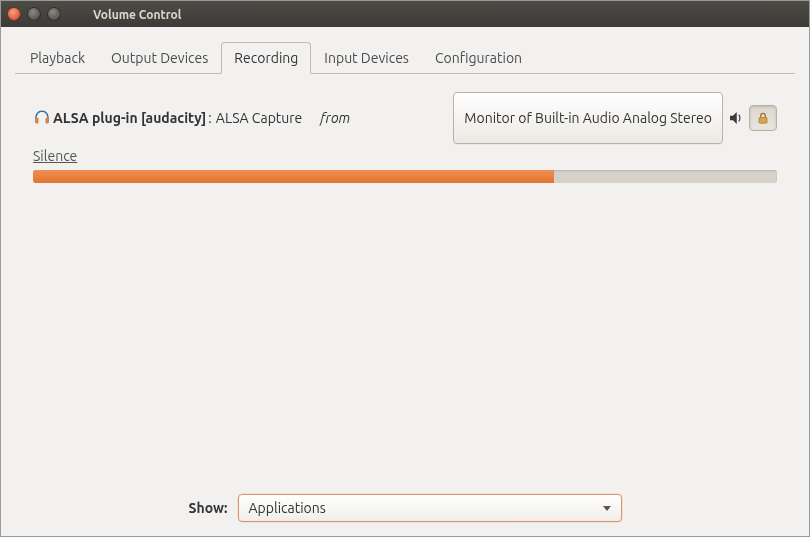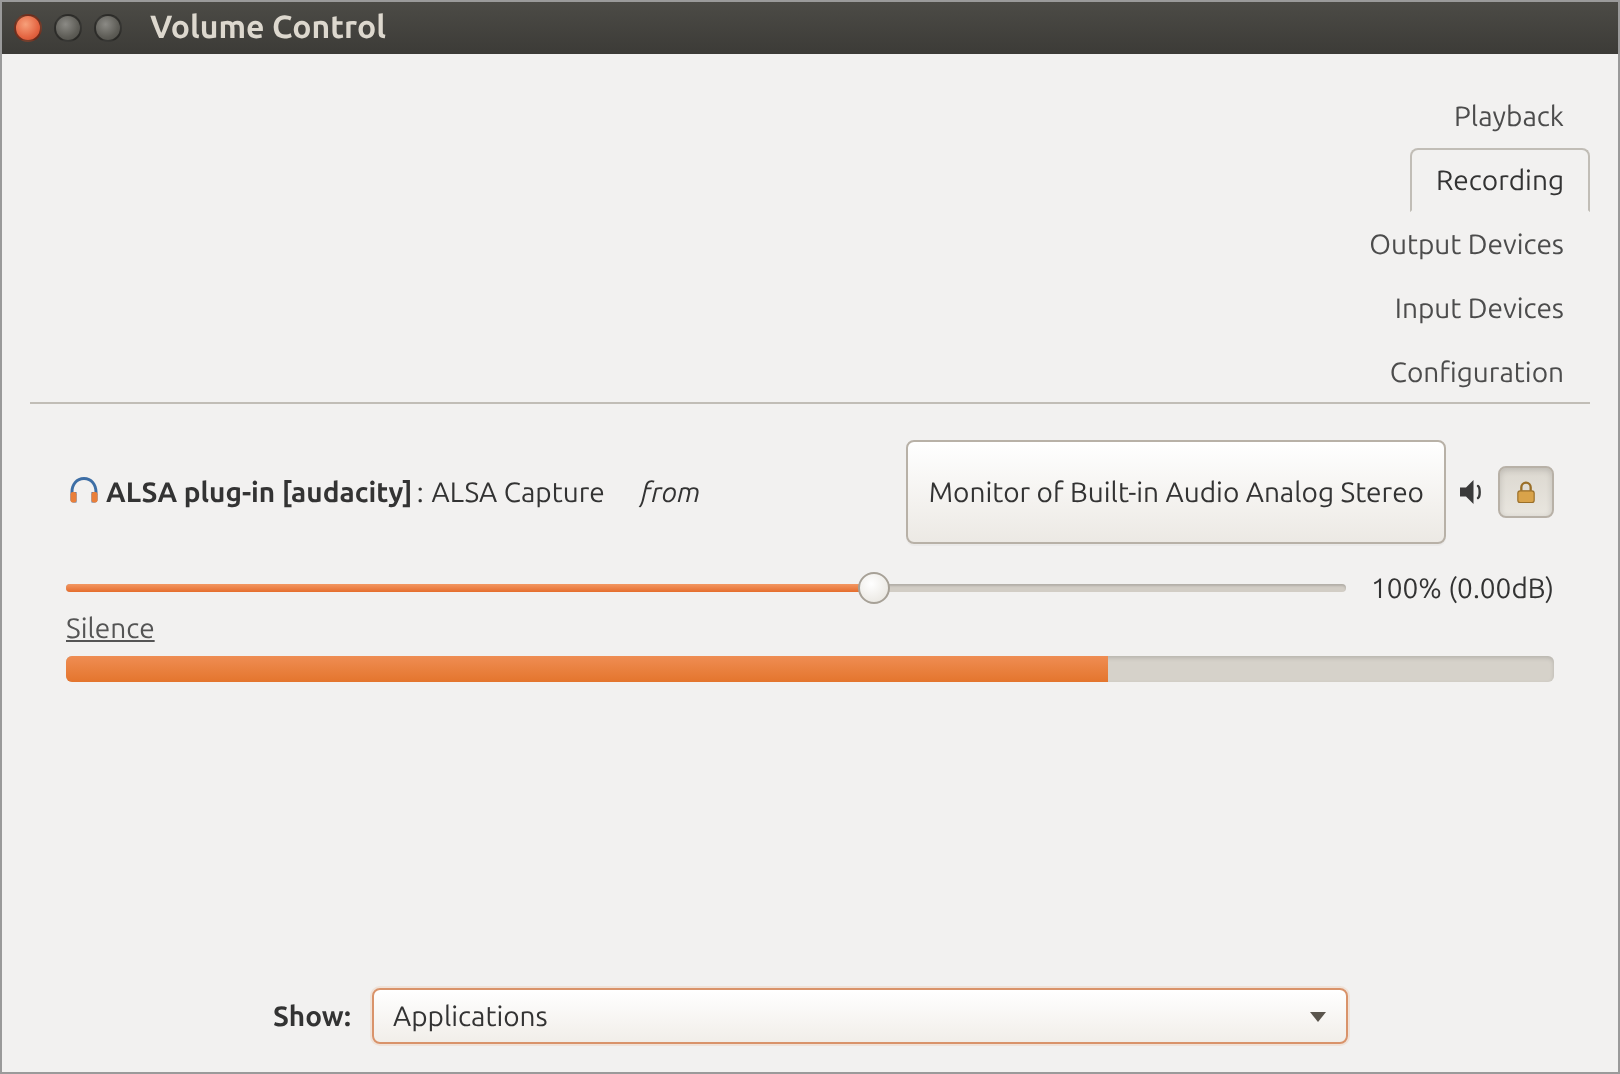--- a/index.html
+++ b/index.html
@@ -30,37 +30,36 @@
       height: 14px;
       border-radius: 50%;
       border: 1px solid rgba(0,0,0,0.5);
       display: inline-block;
     }
     .tb-close { background: radial-gradient(circle at 40% 35%, #f7a07a, #e46542 60%, #c9482a); }
     .tb-min, .tb-max { background: radial-gradient(circle at 40% 35%, #8b8a85, #5e5d57 60%, #4a4944); }
     .tb-title {
       color: #ddd8ce;
       font-weight: bold;
-      margin-left: 8px;
-      font-size: 16px;
+      margin-left: 26px;
+      font-size: 12px;
     }
     
     .content {
       padding: 14px 14px 12px 14px;
       display: flex;
       flex-direction: column;
       height: calc(100% - 26px);
     }
     
     .tabs {
       display: flex;
       align-items: flex-end;
       border-bottom: 1px solid #c1bdb6;
       padding-left: 2px;
-      flex-direction: column;
     }
     .tab {
       padding: 7px 12px 7px 12px;
       color: #4c4c4c;
       cursor: pointer;
       position: relative;
       top: 1px;
       border: 1px solid transparent;
     }
     .tab.active {
@@ -198,21 +197,21 @@
     
     .bottom-row {
       display: flex;
       align-items: center;
       justify-content: center;
       gap: 10px;
       padding: 14px 0 2px 0;
     }
     .show-label { font-weight: bold; color: #333; text-align: center; }
     .show-select {
-      width: 488px;
+      width: 384px;
       display: flex;
       align-items: center;
       justify-content: space-between;
       border: 1px solid #d9936a;
       border-radius: 4px;
       background: linear-gradient(to bottom, #ffffff, #f1eee9);
       padding: 5px 10px;
       color: #333;
       cursor: pointer;
       box-shadow: 0 0 0 1px rgba(230,140,80,0.15), inset 0 1px 0 #fff;
@@ -231,22 +230,22 @@
   <span class="tb-btn tb-close"></span>
   <span class="tb-btn tb-min"></span>
   <span class="tb-btn tb-max"></span>
   <span class="tb-title">Volume Control</span>
 </div>
 
 <div class="content">
 
   <div class="tabs">
     <div class="tab">Playback</div>
+    <div class="tab">Output Devices</div>
     <div class="tab active">Recording</div>
-    <div class="tab">Output Devices</div>
     <div class="tab">Input Devices</div>
     <div class="tab">Configuration</div>
   </div>
 
   <div class="tab-body">
 
     <div class="stream-header">
       <svg class="headphones-icon" viewBox="0 0 24 24">
         <path d="M12 2C6.5 2 3 6.5 3 12v5a2 2 0 0 0 2 2h2v-7H5v0c0-4.4 2.6-8 7-8s7 3.6 7 8v0h-2v7h2a2 2 0 0 0 2-2v-5c0-5.5-3.5-10-9-10z" fill="#3d6ea5"></path>
         <rect x="3" y="12" width="4" height="7" rx="1.5" fill="#e97f3a"></rect>
@@ -271,28 +270,20 @@
       </div>
 
       <div class="lock-btn pressed">
         <svg width="14" height="14" viewBox="0 0 24 24">
           <rect x="5" y="11" width="14" height="10" rx="2" fill="#d9a34a" stroke="#9a6f28"></rect>
           <path d="M8 11V8a4 4 0 0 1 8 0v3" fill="none" stroke="#9a6f28" stroke-width="2"></path>
         </svg>
       </div>
     </div>
 
-    <div class="slider-row">
-      <div class="slider-track">
-        <div class="track-bg"></div>
-        <div class="track-fill" id="vol-fill" style="width: 63%;"></div>
-        <div class="thumb" id="vol-thumb" style="left: 63%;"></div>
-      </div>
-      <span class="slider-value">100% (0.00dB)</span>
-    </div>
 
     <div class="labels-row">
       <span class="lbl-silence">Silence</span>
       <span class="lbl-right"></span>
     </div>
 
     <div class="meter">
       <div class="meter-fill" id="meter-fill" style="width: 70%;"></div>
     </div>
 

